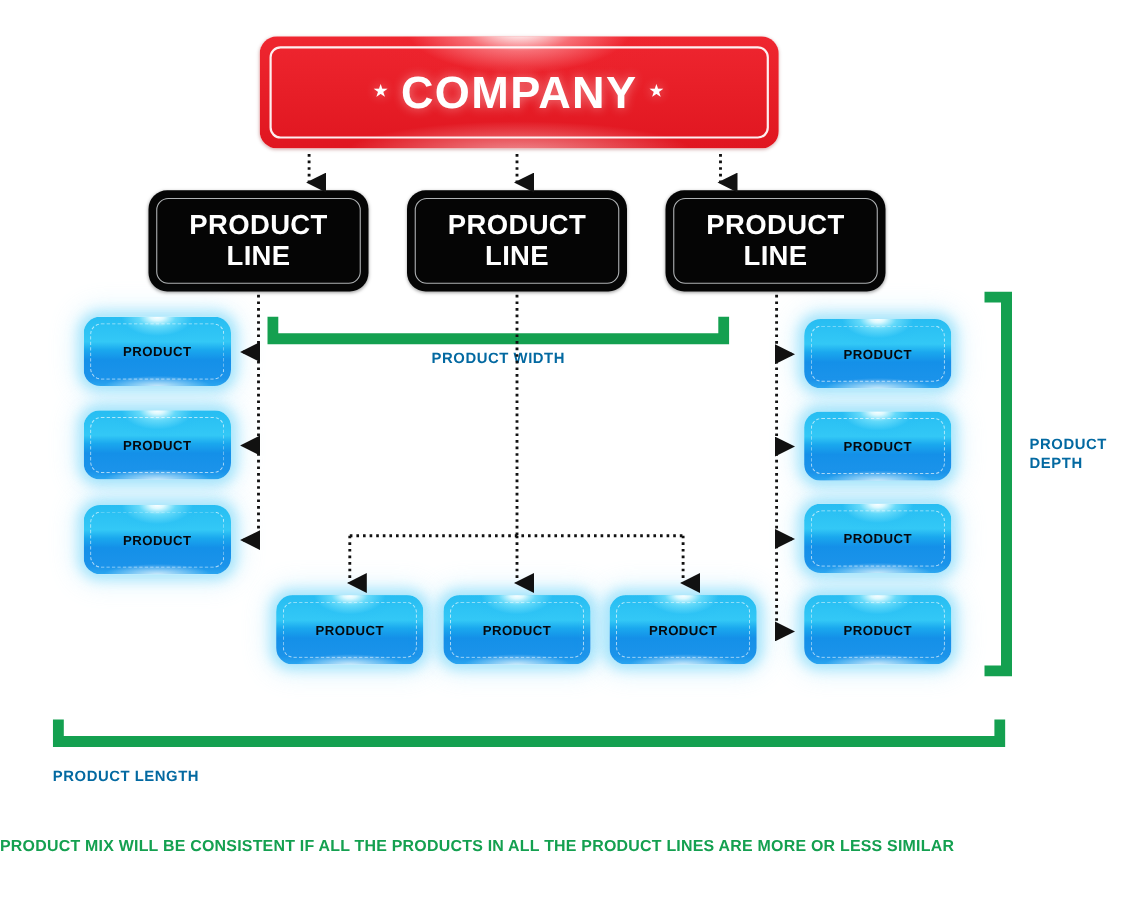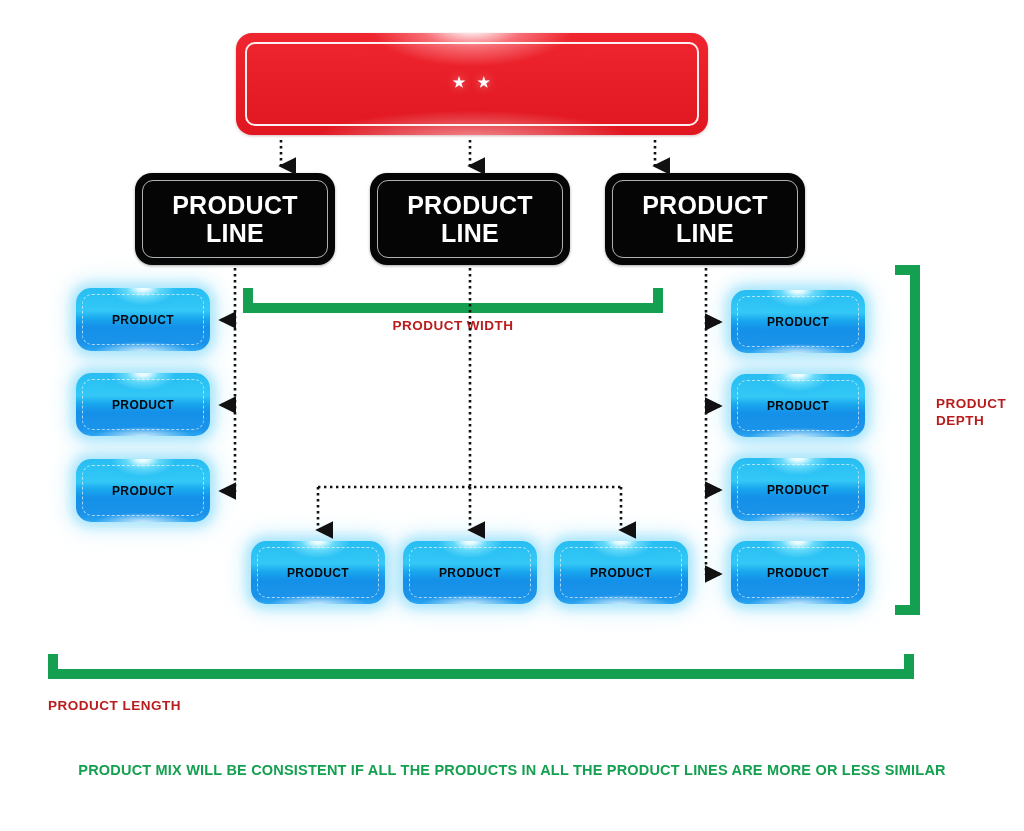--- a/index.html
+++ b/index.html
@@ -159,47 +159,47 @@
     pointer-events: none;
     z-index: 1;
   }
 
   
   .bracket {
     position: absolute;
   }
   .bracket-label {
     position: absolute;
-    color: #b91c1c;
+    color: #0369a1;
     font-size: 13.5px;
     font-weight: bold;
     letter-spacing: 0.5px;
     line-height: 1.25;
     white-space: pre-line;
   }
   .caption {
     position: absolute;
     left: 0;
     top: 762px;
     width: 1024px;
-    text-align: center;
     color: #14a050;
     font-size: 14.5px;
     font-weight: bold;
     letter-spacing: 0.2px;
   }
 </style>
 </head>
 <body>
 
 <div id="canvas">
 
   <div class="company-banner">
     <div class="company-title">
       <span class="company-star">★</span>
+      <span>COMPANY</span>
       <span class="company-star">★</span>
     </div>
   </div>
 
   <svg id="connectors" viewBox="0 0 1024 831">
     <defs>
       <marker id="arrow-down" viewBox="0 0 10 10" refX="5" refY="8.5" markerWidth="7" markerHeight="7" orient="auto-start-reverse">
         <path d="M 0 0 L 10 0 L 5 10 z" fill="#111111"></path>
       </marker>
       <marker id="arrow-right" viewBox="0 0 10 10" refX="8.5" refY="5" markerWidth="7" markerHeight="7" orient="0">

